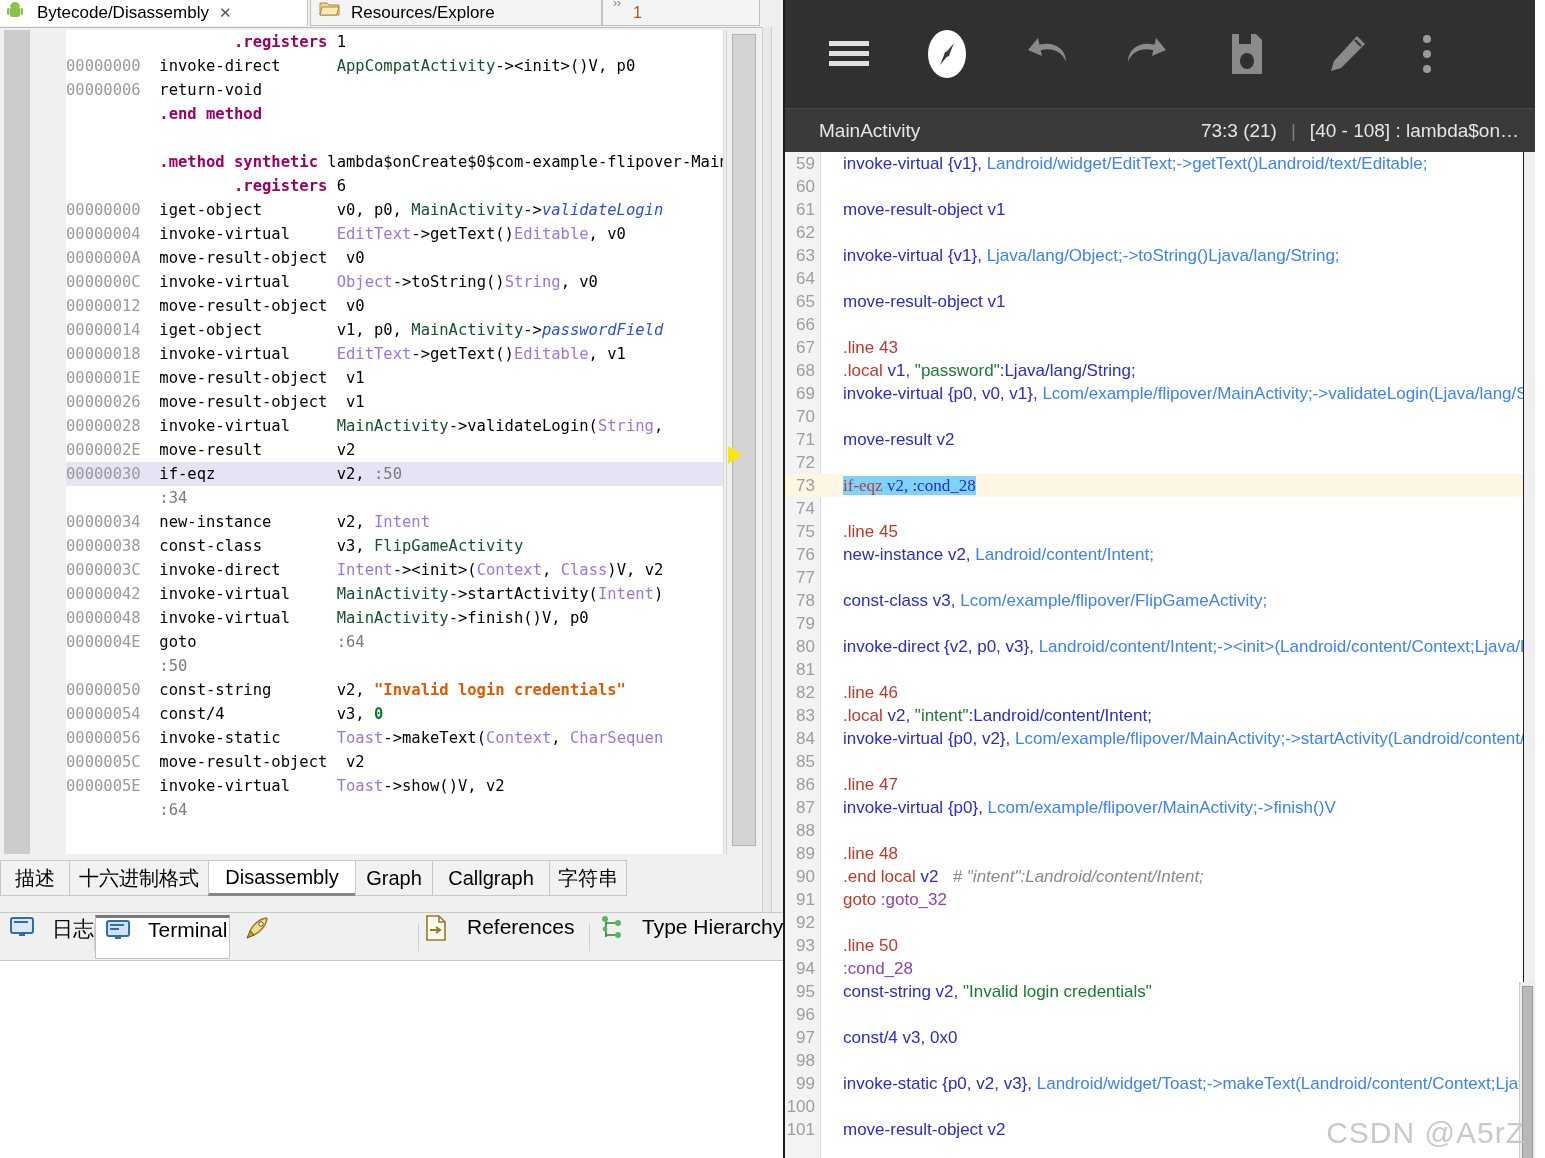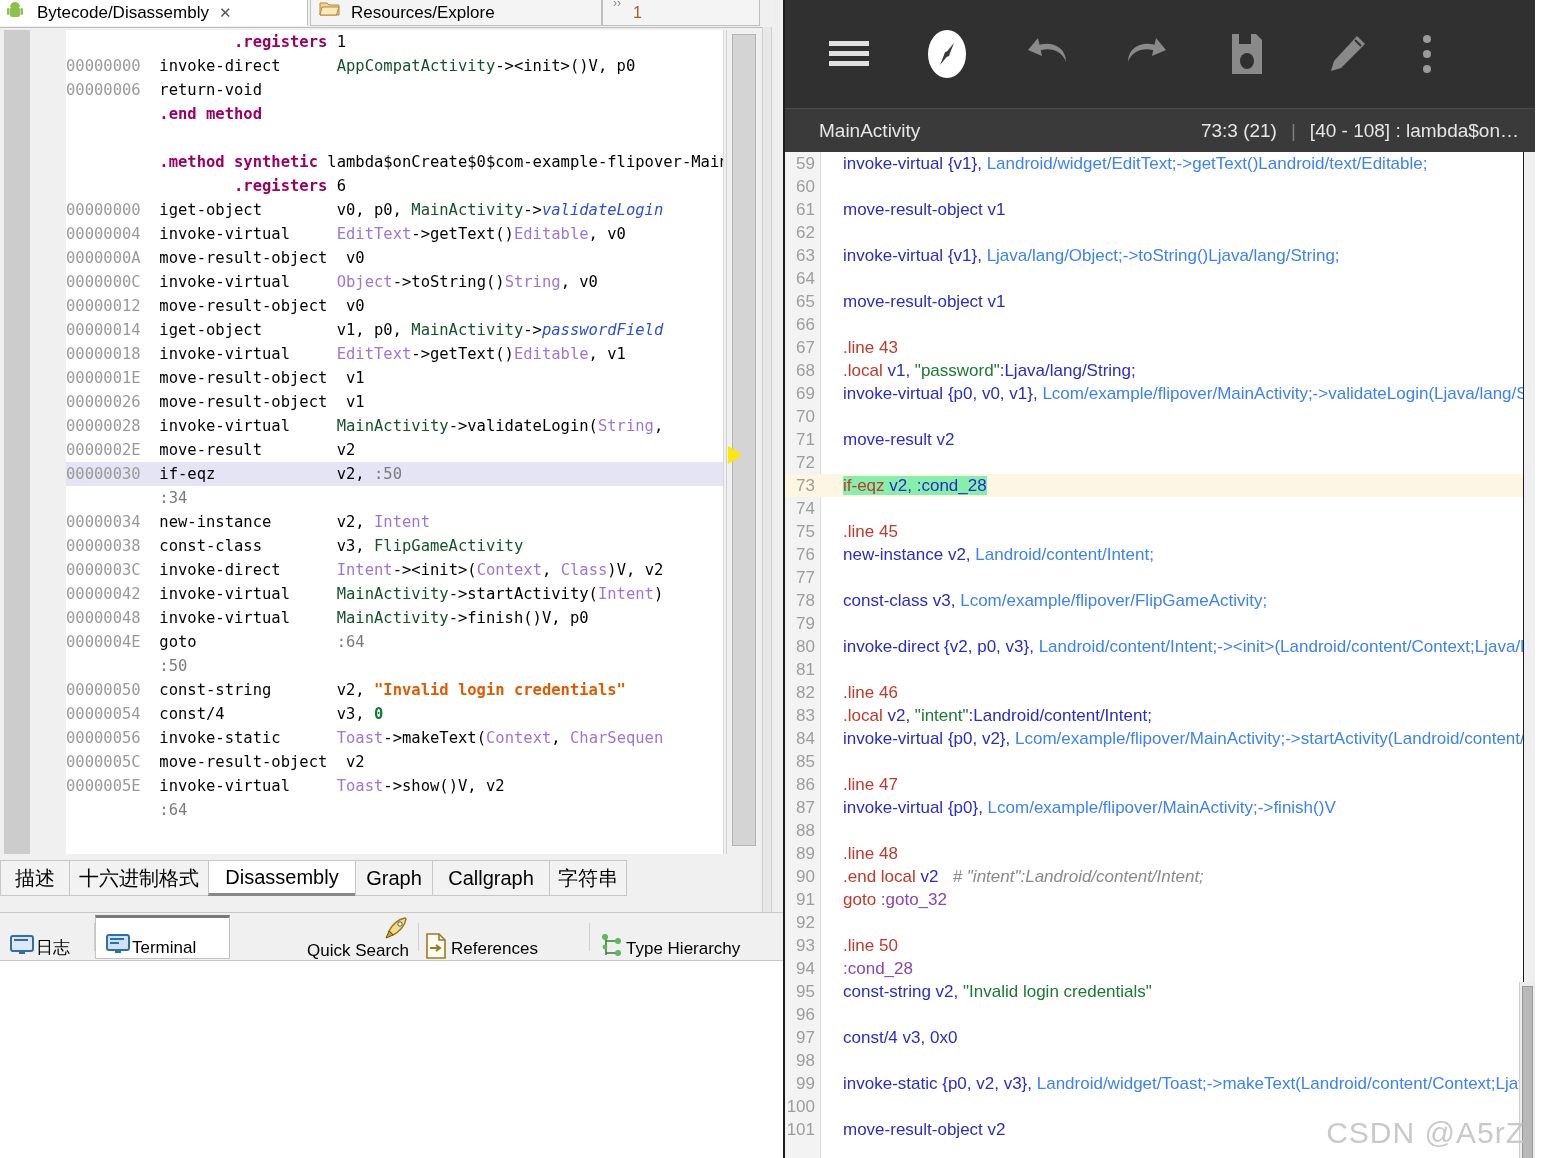--- a/index.html
+++ b/index.html
@@ -124,23 +124,23 @@
   .itab.active { background: #ffffff; border-bottom: 3px solid #888; }
 
   
   .outer-tabs {
     position: absolute; left: 0; top: 912px; width: 790px; height: 48px;
     background: #f0f0f0;
     border-top: 1px solid #c8c8c8;
   }
   .otab {
     position: absolute; top: 2px; height: 44px;
-    display: flex; align-items: flex-end; gap: 0;
+    display: flex; align-items: flex-start; gap: 16px;
     padding: 0 10px;
-    font-size: 17px; color: #000;
+    font-size: 21px; color: #000;
     white-space: nowrap;
   }
   .otab.active {
     background: #ffffff;
     border: 1px solid #c3c3c3; border-top: 3px solid #7a7a7a;
   }
   .otab .sep {
     position: absolute; right: 0; top: 8px; width: 1px; height: 28px; background: #cfcfcf;
   }
   .bot-fill {
@@ -195,21 +195,21 @@
     line-height: 23px; text-align: right; padding-right: 4px;
     font-family: "Liberation Sans", sans-serif; font-size: 17px;
     color: #9d9d9d;
   }
   .d-row .tx {
     position: absolute; left: 58px; top: 0; height: 23px; line-height: 23px;
     font-family: "Liberation Sans", sans-serif; font-size: 17px;
     white-space: pre; color: #2b2bc8;
   }
   .d-row.cur { background: #fdf6e3; }
-  .d-row.cur .tx .selbox { background: #86efac; }
+  .d-row.cur .tx .selbox { background: #7dd3fc; font-family: Liberation Serif, serif; }
   .m-op   { color: #2b2bc8; }
   .m-reg  { color: #2b2bc8; }
   .m-type { color: #3b82f6; }
   .m-dir  { color: #c0392b; }
   .m-num  { color: #c0392b; }
   .m-str  { color: #1a7a32; }
   .m-lab  { color: #8e44ad; }
   .m-cmt  { color: #8a8a8a; font-style: italic; }
 
   .d-vscroll {

